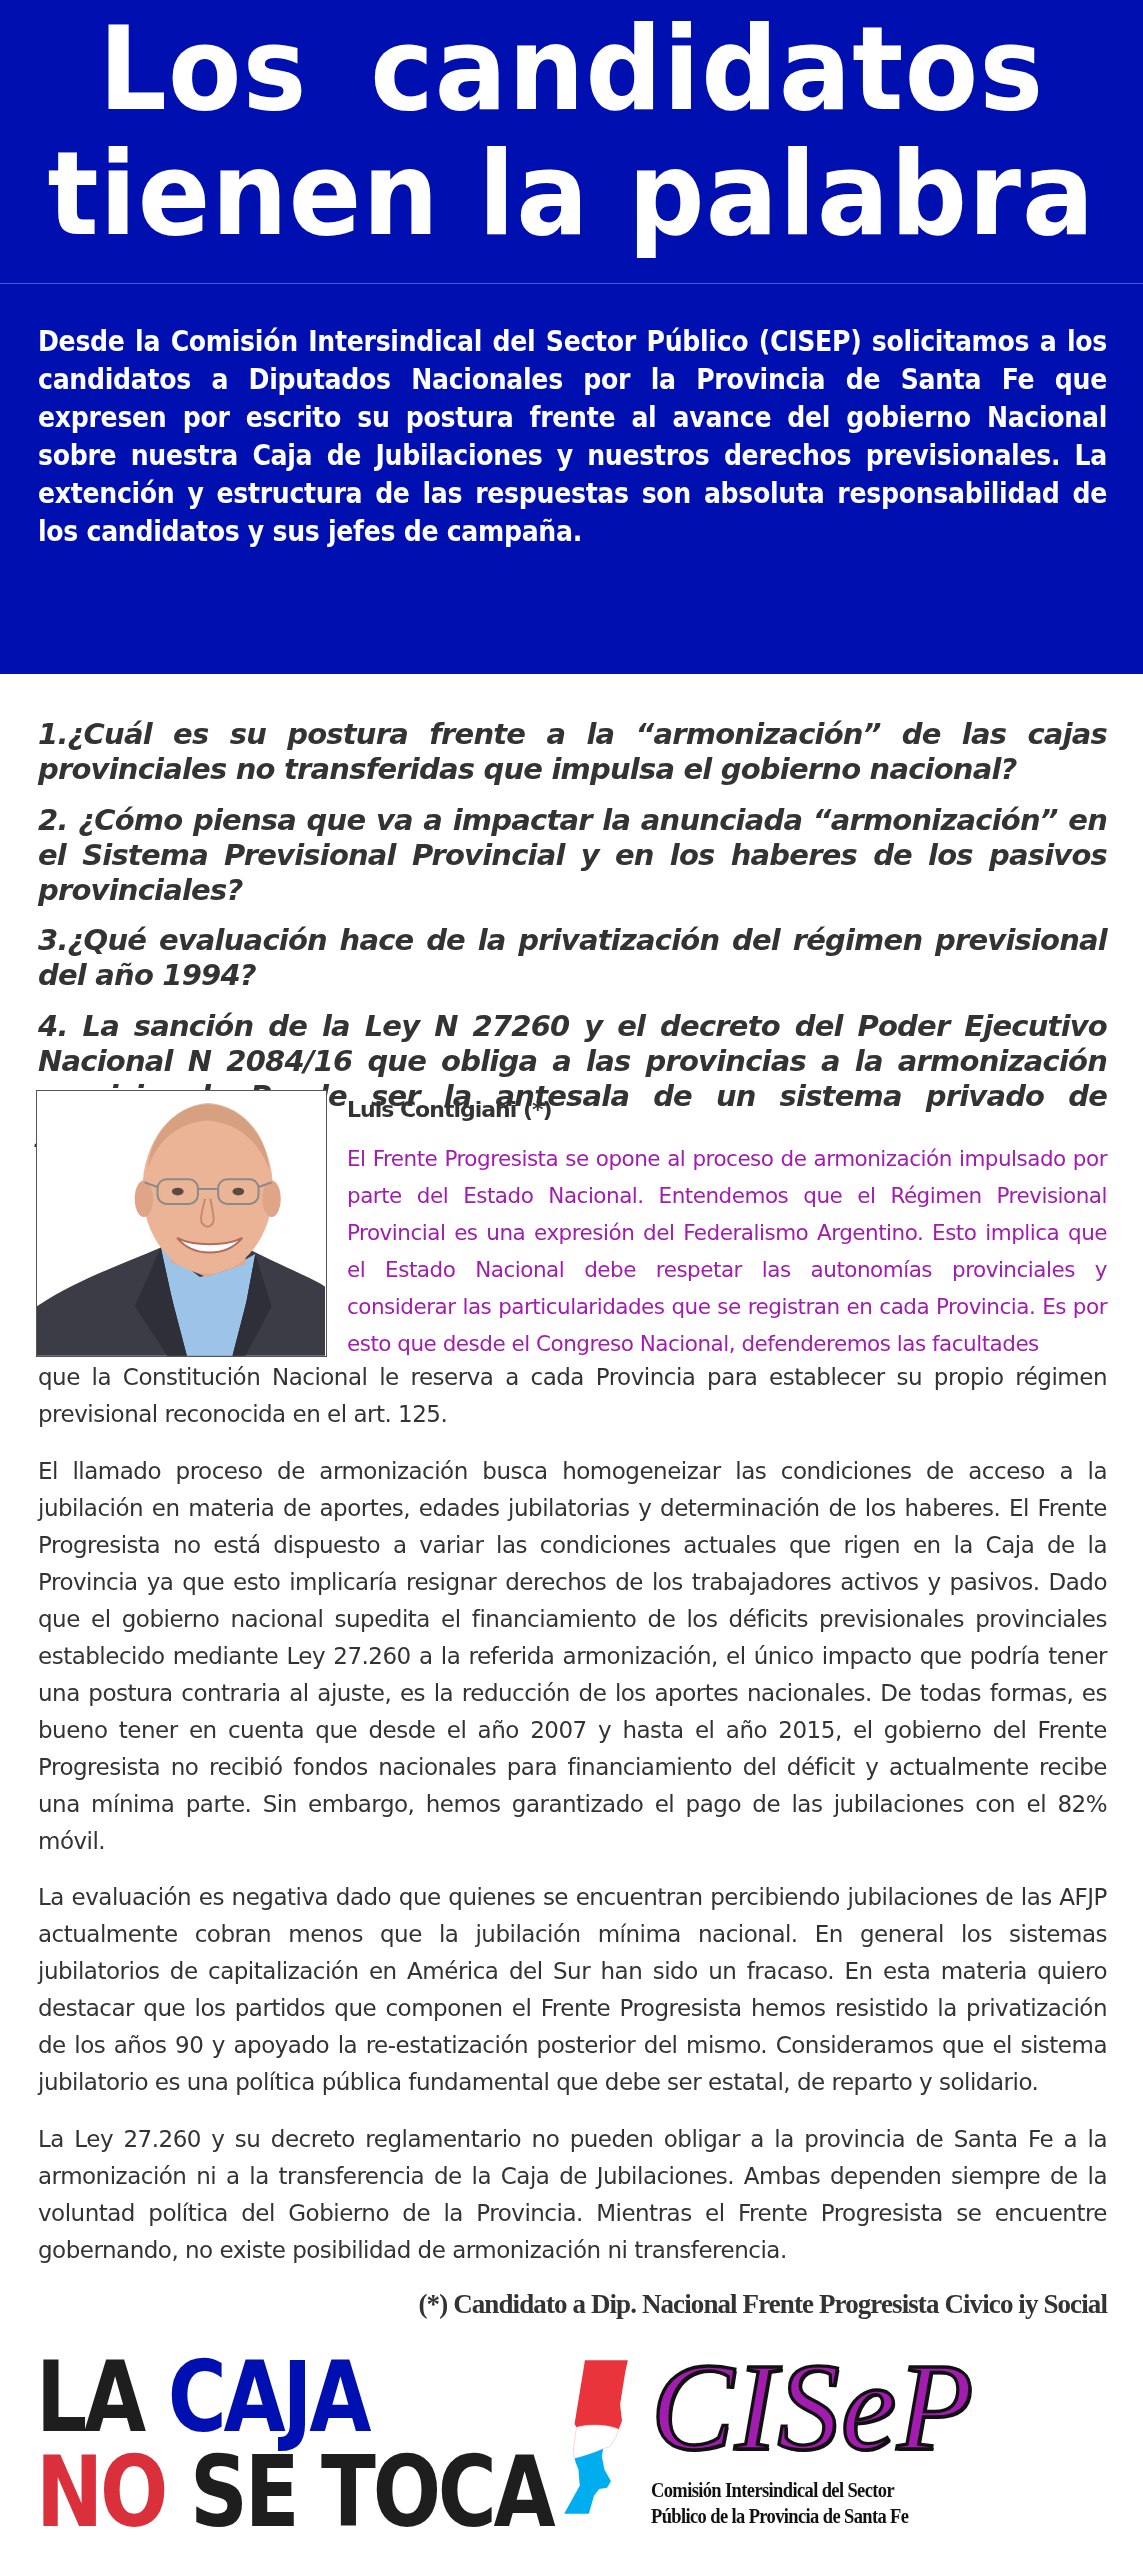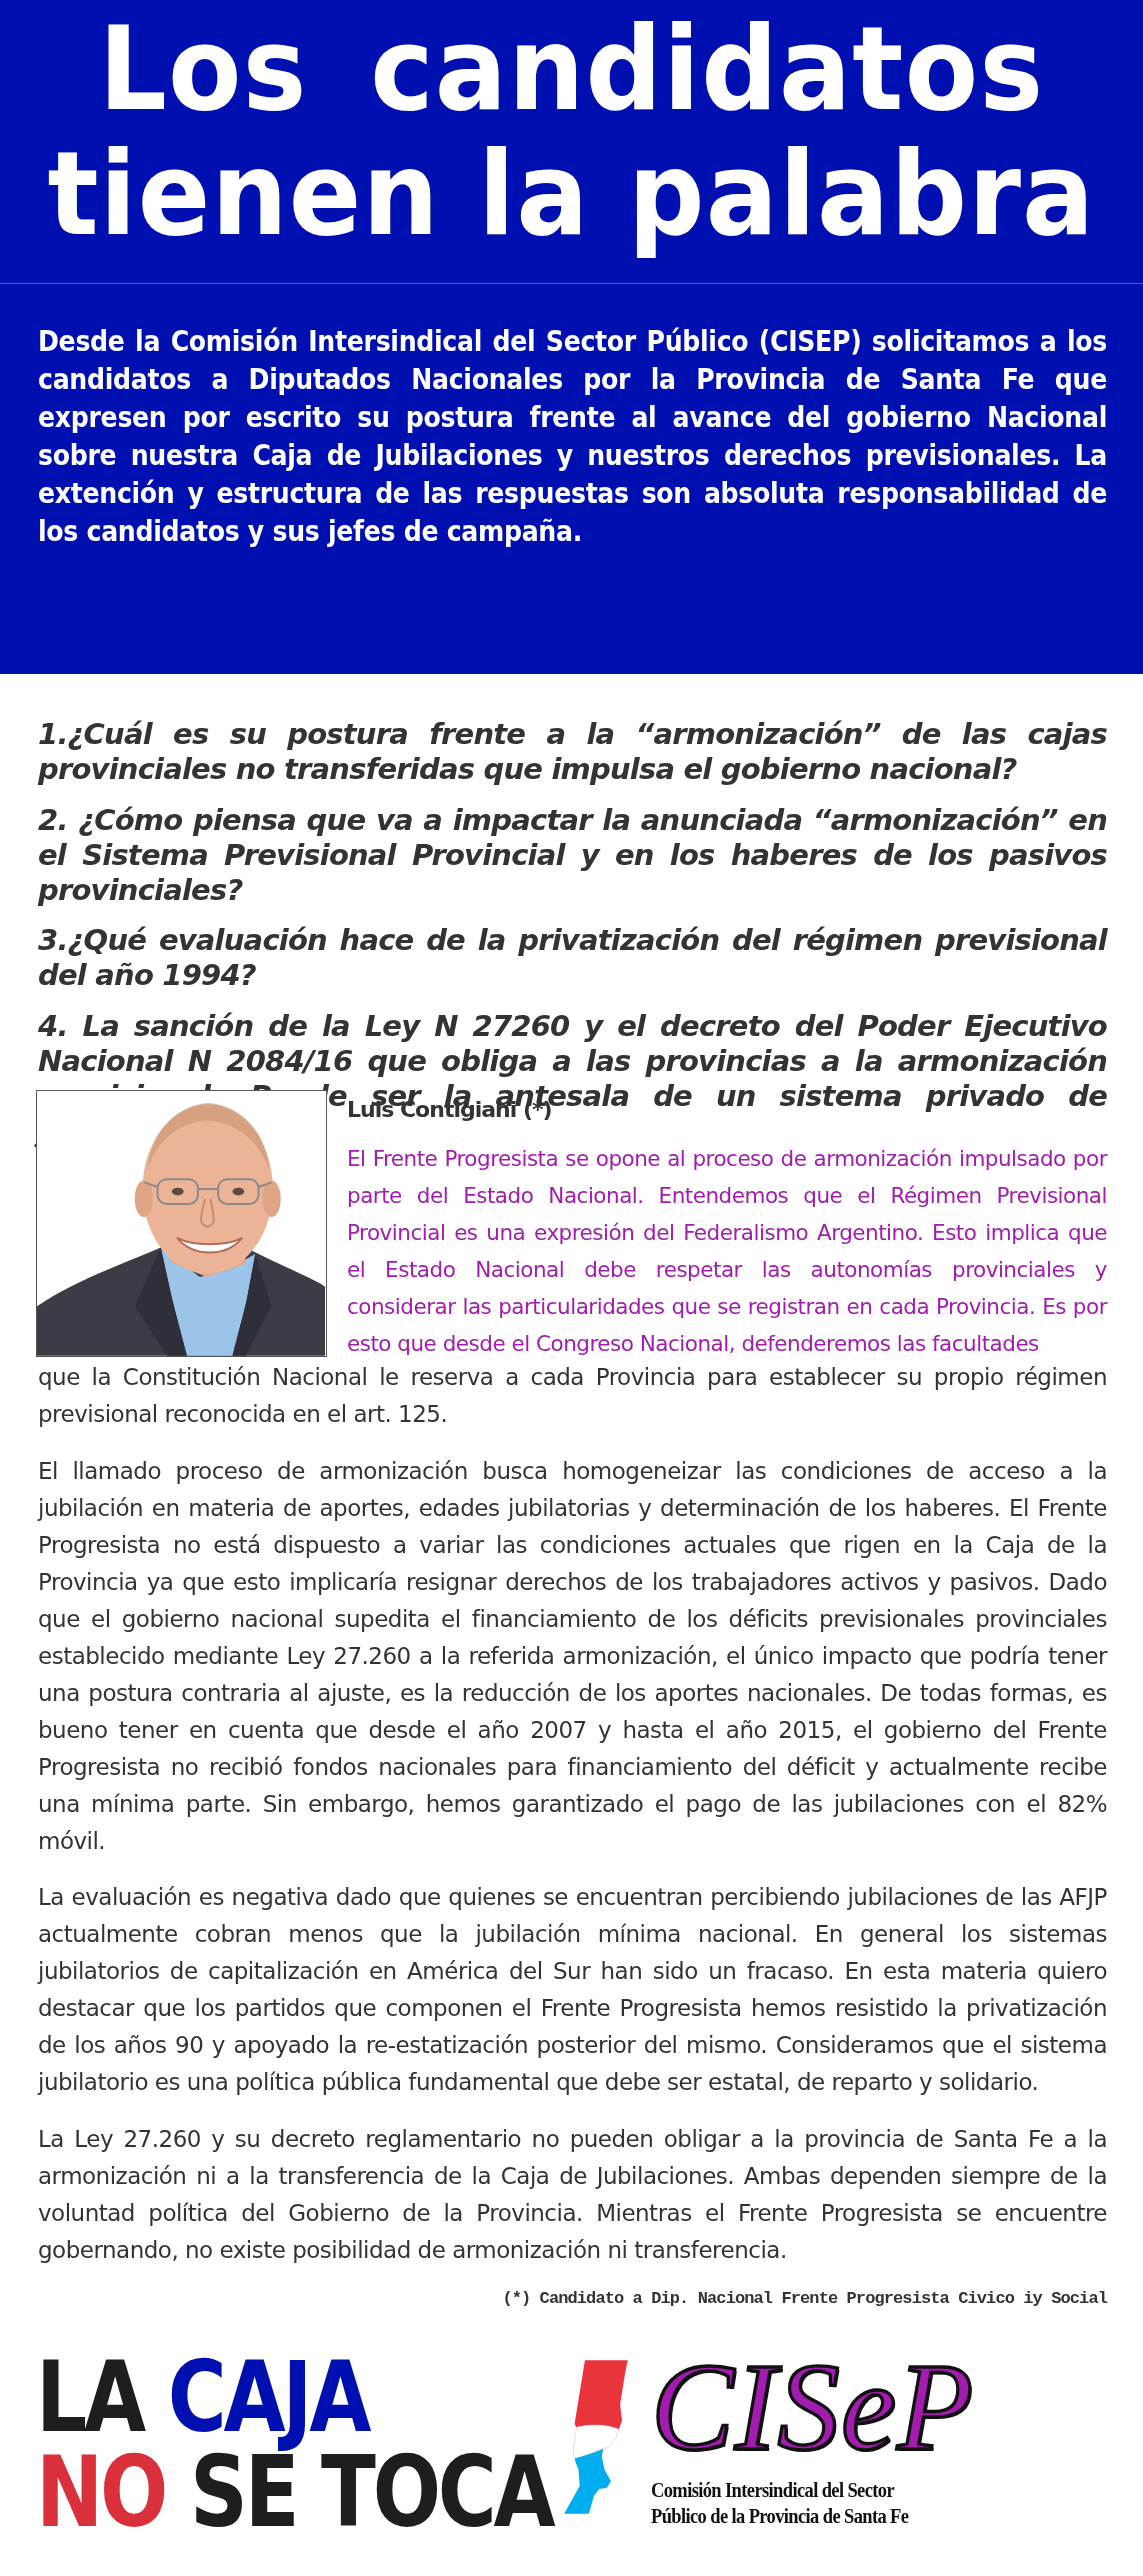--- a/index.html
+++ b/index.html
@@ -85,23 +85,23 @@
     font-family: "DejaVu Sans", sans-serif;
     font-size: 23px;
     line-height: 37px;
     letter-spacing: -0.5px;
   }
   .answer-p { margin: 0 0 19.5px 0; text-align: justify; }
   .answer-p.first { margin-bottom: 19.5px; }
   .footnote {
     position: absolute; right: 36px; top: 2289px;
     color: #333333;
-    font-family: Liberation Mono, monospace;
-    font-weight: bold;
-    font-size: 17px;
+    font-family: Liberation Serif, serif;
+    font-weight: bold;
+    font-size: 27px;
     letter-spacing: -0.9px;
     text-align: center;
   }
   .logo-caja {
     position: absolute; left: 36px; top: 2352px; width: 437px; height: 169px;
   }
   .caja-line {
     position: absolute; left: 0;
     font-family: "DejaVu Sans", sans-serif;
     font-weight: bold;

